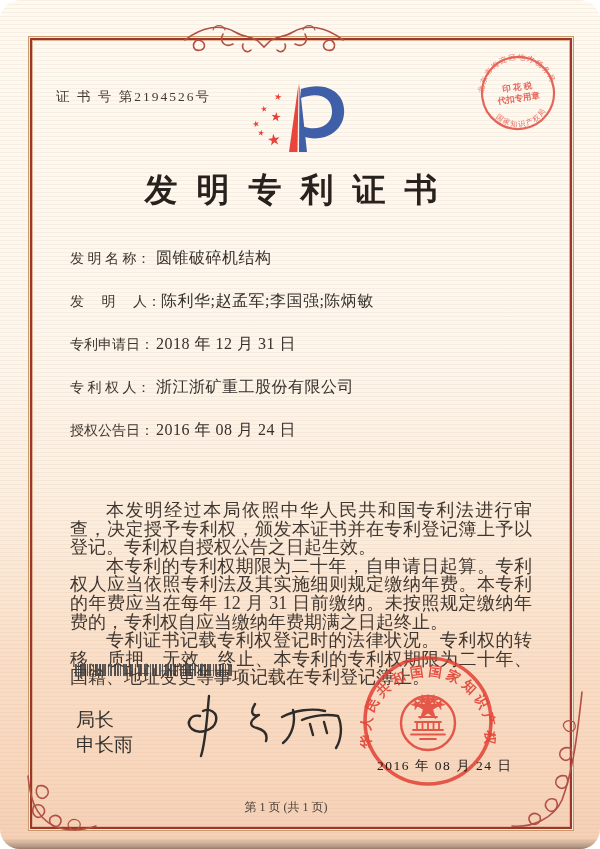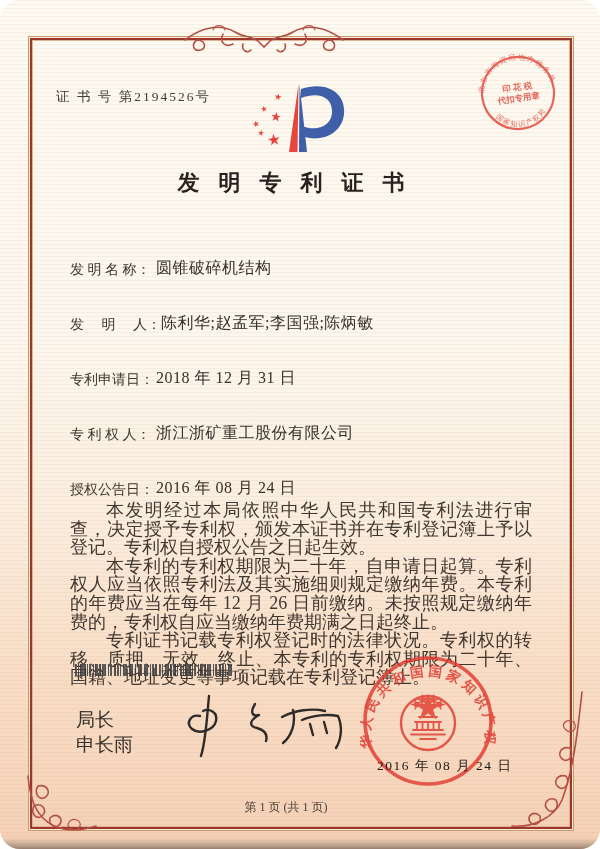--- a/index.html
+++ b/index.html
@@ -35,26 +35,26 @@
   }
   .ornament{position:absolute;z-index:3;}
   .content{position:absolute;inset:0;z-index:4;color:#3b332d;}
 
   .cert-no{position:absolute;left:56px;top:88px;font-size:13.5px;letter-spacing:2px;color:#423a33;}
 
   .logo{position:absolute;left:247px;top:82px;}
 
   .title{
     position:absolute;left:0;top:168px;width:100%;
-    text-align:center;font-size:22px;font-weight:bold;color:#27221e;
+    text-align:center;font-size:33px;font-weight:bold;color:#27221e;
     letter-spacing:19px;padding-left:1px;box-sizing:border-box;
   }
 
   .fields{position:absolute;left:70px;top:250px;width:470px;}
-  .row{display:flex;align-items:flex-end;height:29px;margin-bottom:26px;font-size:14px;}
+  .row{display:flex;align-items:center;height:17px;margin-bottom:26px;font-size:14px;}
   .row .label{display:inline-block;min-width:86px;white-space:pre;color:#3d352e;}
   .row .value{font-size:16px;color:#35302b;letter-spacing:0.5px;}
 
   .body-text{position:absolute;left:70px;top:501px;width:462px;font-size:18px;line-height:18.6px;color:#403730;}
   .body-text p{margin:0;text-indent:2em;text-align:justify;}
 
   .barcode{
     position:absolute;left:75px;top:664px;width:158px;height:12px;
     background:
       repeating-linear-gradient(90deg,#3c3c3c 0 1px,transparent 1px 3px),
@@ -157,21 +157,21 @@
         <span class="value">浙江浙矿重工股份有限公司</span>
       </div>
       <div class="row">
         <span class="label">授权公告日：</span>
         <span class="value">2016 年 08 月 24 日</span>
       </div>
     </div>
 
     <div class="body-text">
       <p>本发明经过本局依照中华人民共和国专利法进行审查，决定授予专利权，颁发本证书并在专利登记簿上予以登记。专利权自授权公告之日起生效。</p>
-      <p>本专利的专利权期限为二十年，自申请日起算。专利权人应当依照专利法及其实施细则规定缴纳年费。本专利的年费应当在每年 12 月 26 日前缴纳。未按照规定缴纳年费的，专利权自应当缴纳年费期满之日起终止。</p>
+      <p>本专利的专利权期限为二十年，自申请日起算。专利权人应当依照专利法及其实施细则规定缴纳年费。本专利的年费应当在每年 12 月 31 日前缴纳。未按照规定缴纳年费的，专利权自应当缴纳年费期满之日起终止。</p>
       <p>专利证书记载专利权登记时的法律状况。专利权的转移、质押、无效、终止、本专利的专利权期限为二十年、国籍、地址变更等事项记载在专利登记簿上。</p>
     </div>
 
     <div class="barcode"></div>
 
     <div class="director">
       <div>局长</div>
       <div>申长雨</div>
     </div>
 

